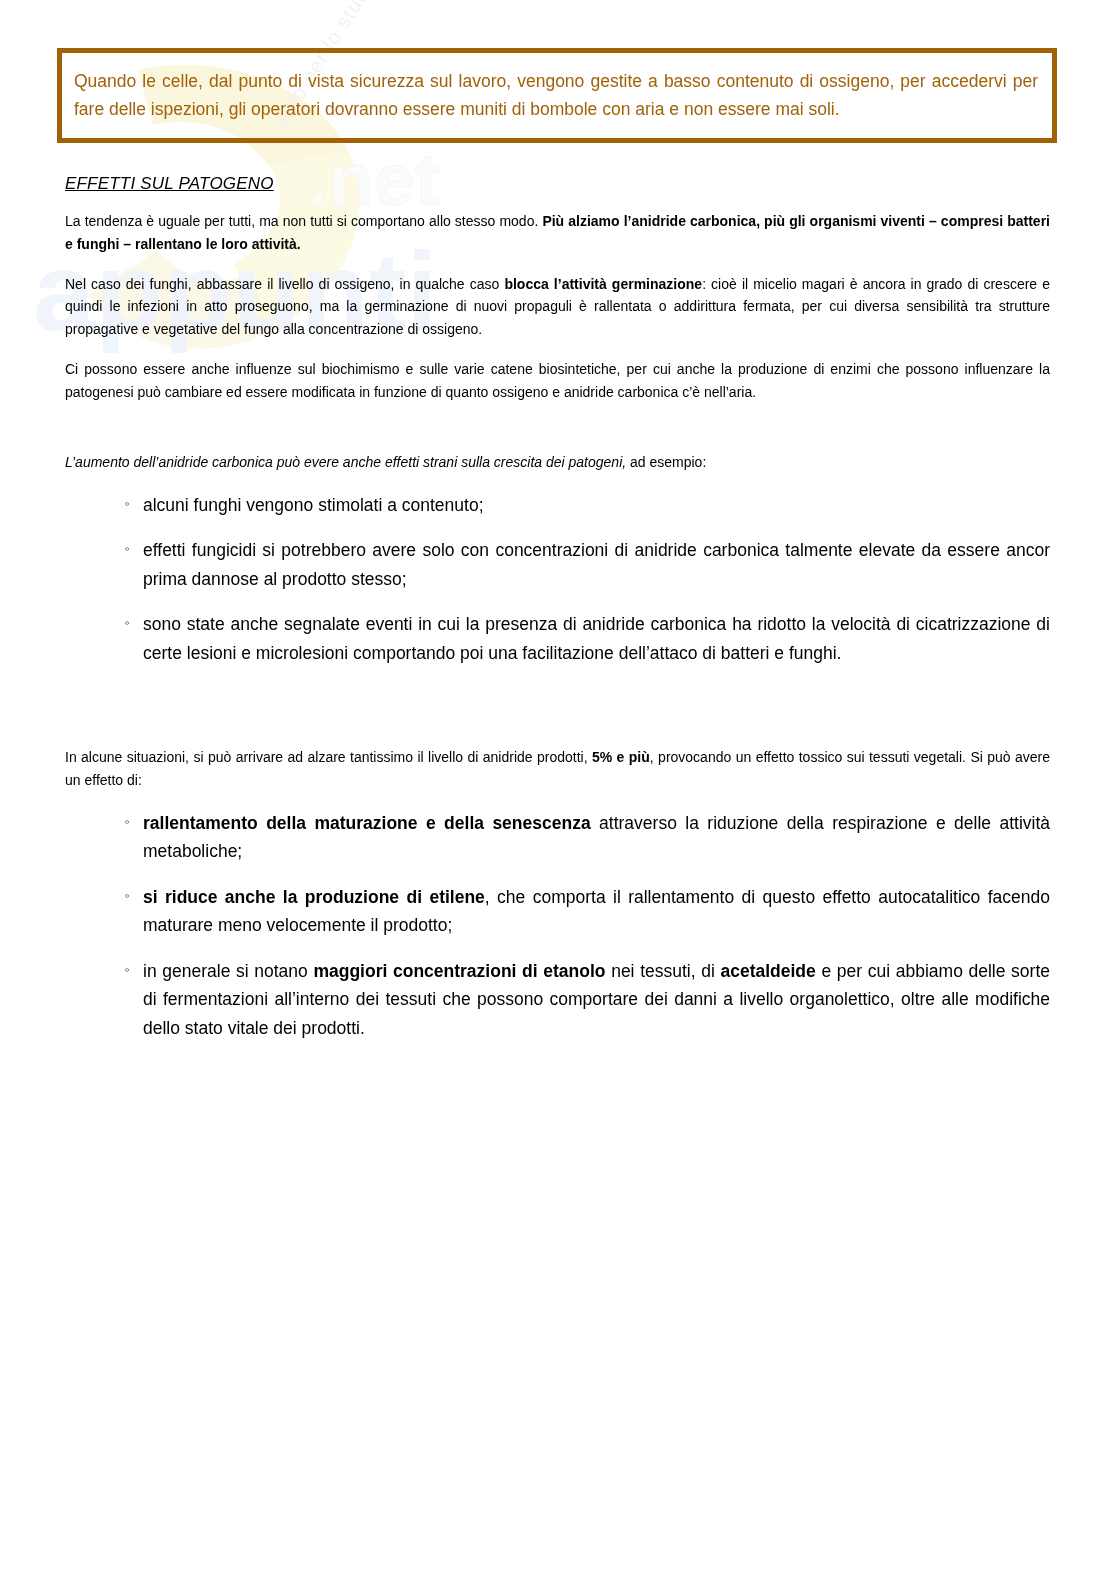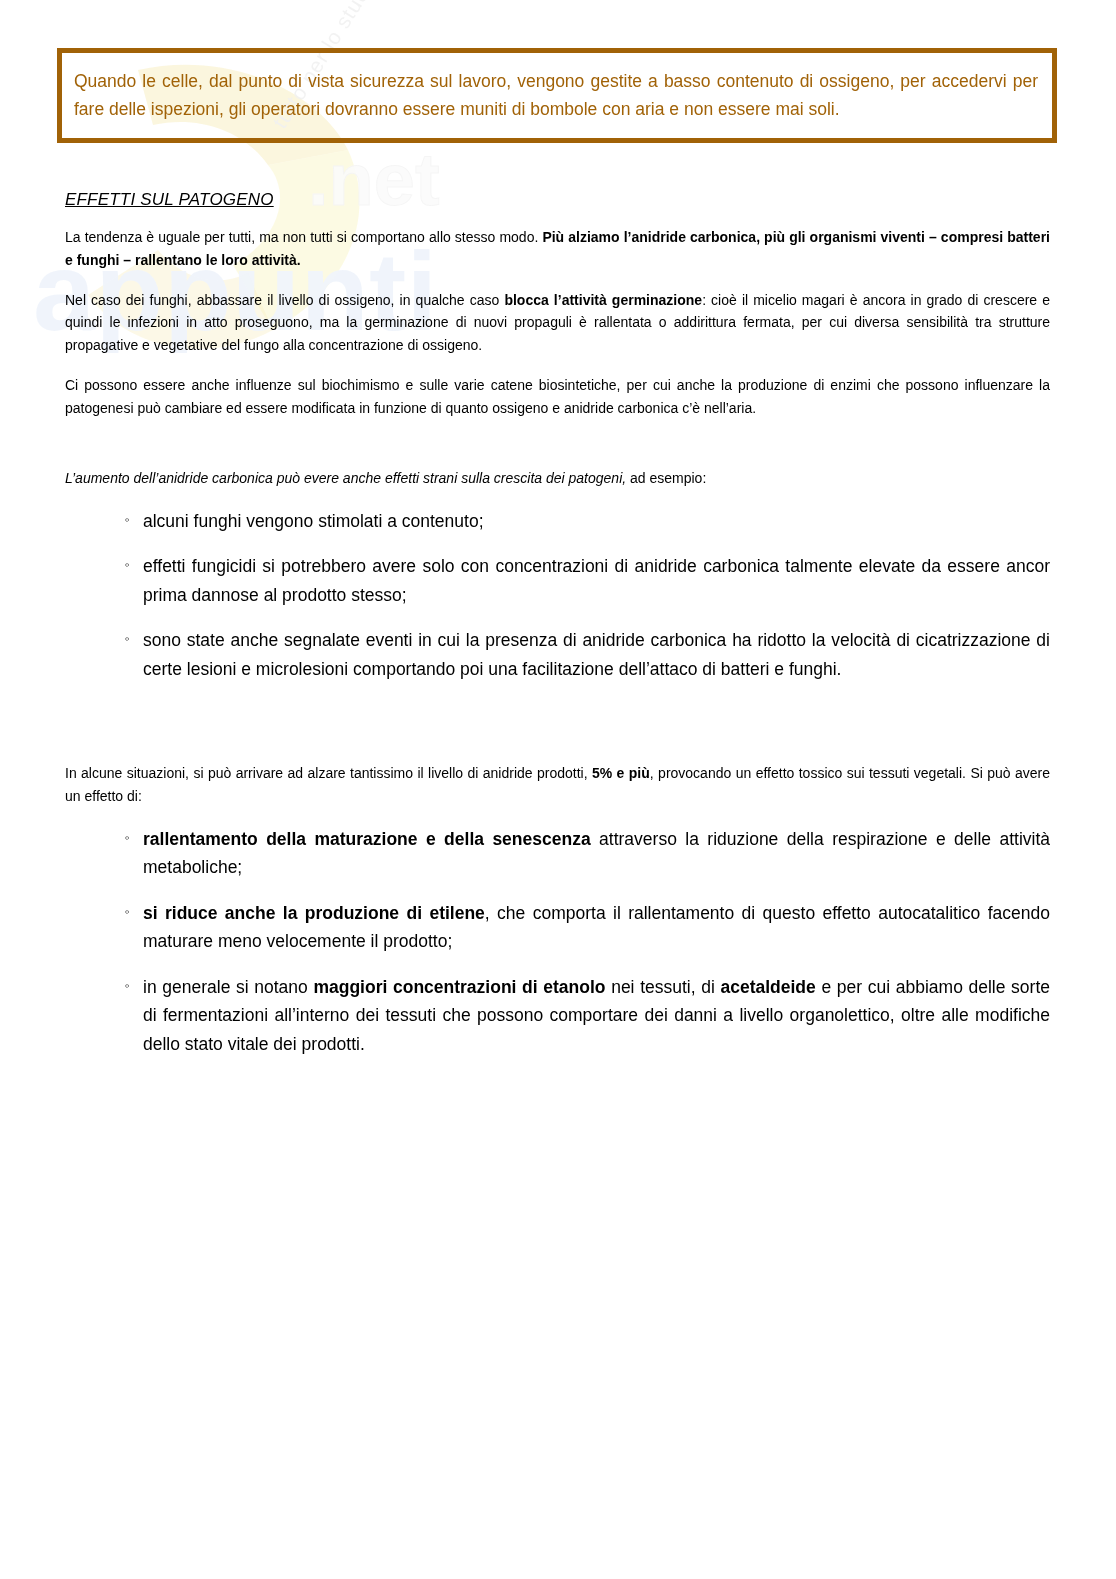--- a/index.html
+++ b/index.html
@@ -52,21 +52,21 @@
     padding: 14px 14px 14px 12px;
     font-size: 17.5px;
     line-height: 1.62;
     text-align: justify;
     color: #a16207;
     background: transparent;
   }
   .body-area {
     position: absolute;
     left: 65px;
-    top: 190px;
+    top: 174px;
     width: 985px;
   }
   h2.sec {
     font-size: 17px;
     font-style: italic;
     font-weight: normal;
     text-decoration: underline;
     margin: 0 0 16px 0;
     letter-spacing: 0.2px;
   }

